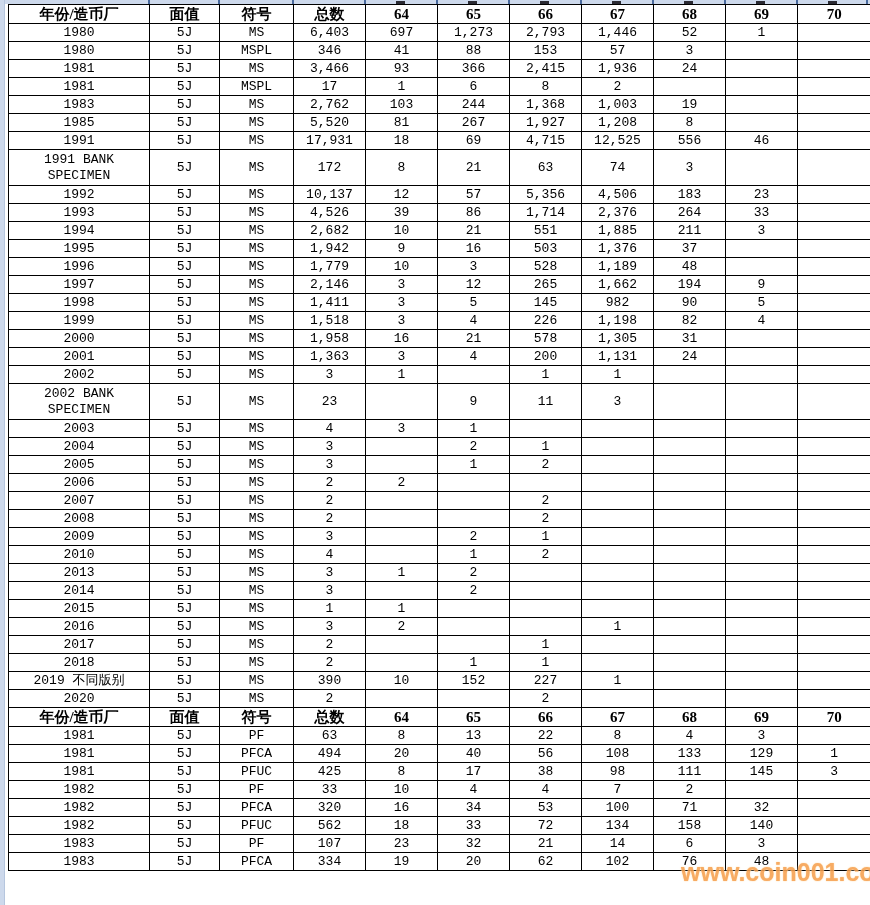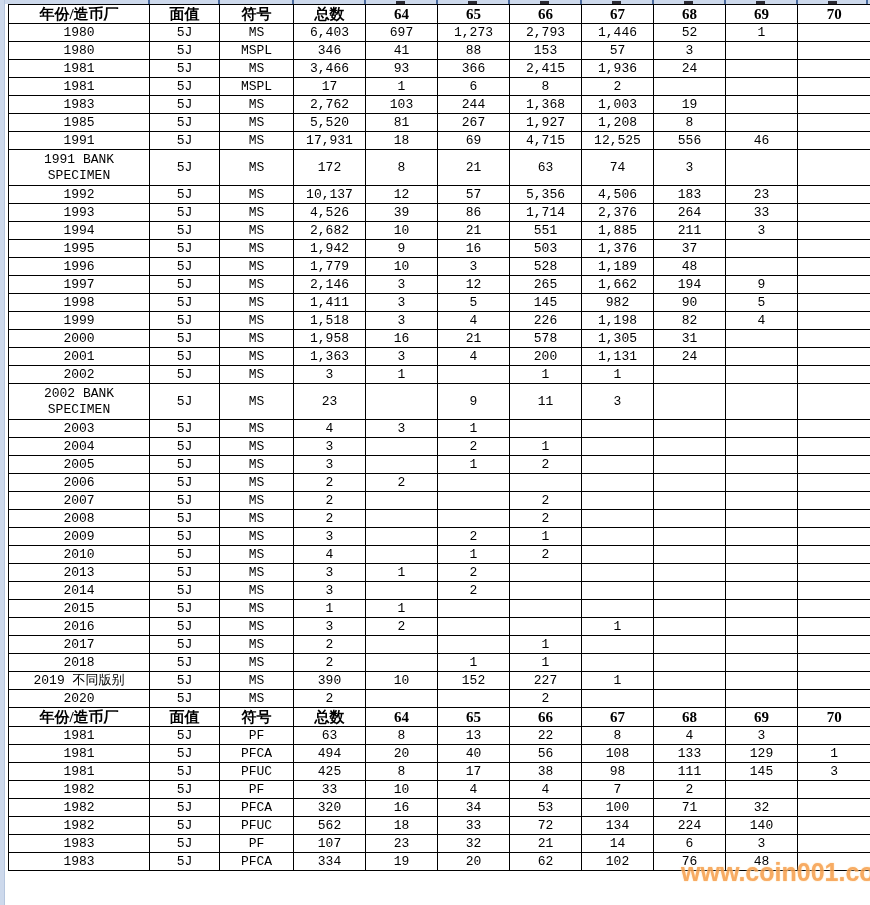--- a/index.html
+++ b/index.html
@@ -652,21 +652,21 @@
       </tr>
       <tr>
         <td>1982</td>
         <td>5J</td>
         <td>PFUC</td>
         <td>562</td>
         <td>18</td>
         <td>33</td>
         <td>72</td>
         <td>134</td>
-        <td>224</td>
+        <td>158</td>
         <td>140</td>
         <td></td>
       </tr>
       <tr>
         <td>1983</td>
         <td>5J</td>
         <td>PF</td>
         <td>107</td>
         <td>23</td>
         <td>32</td>

